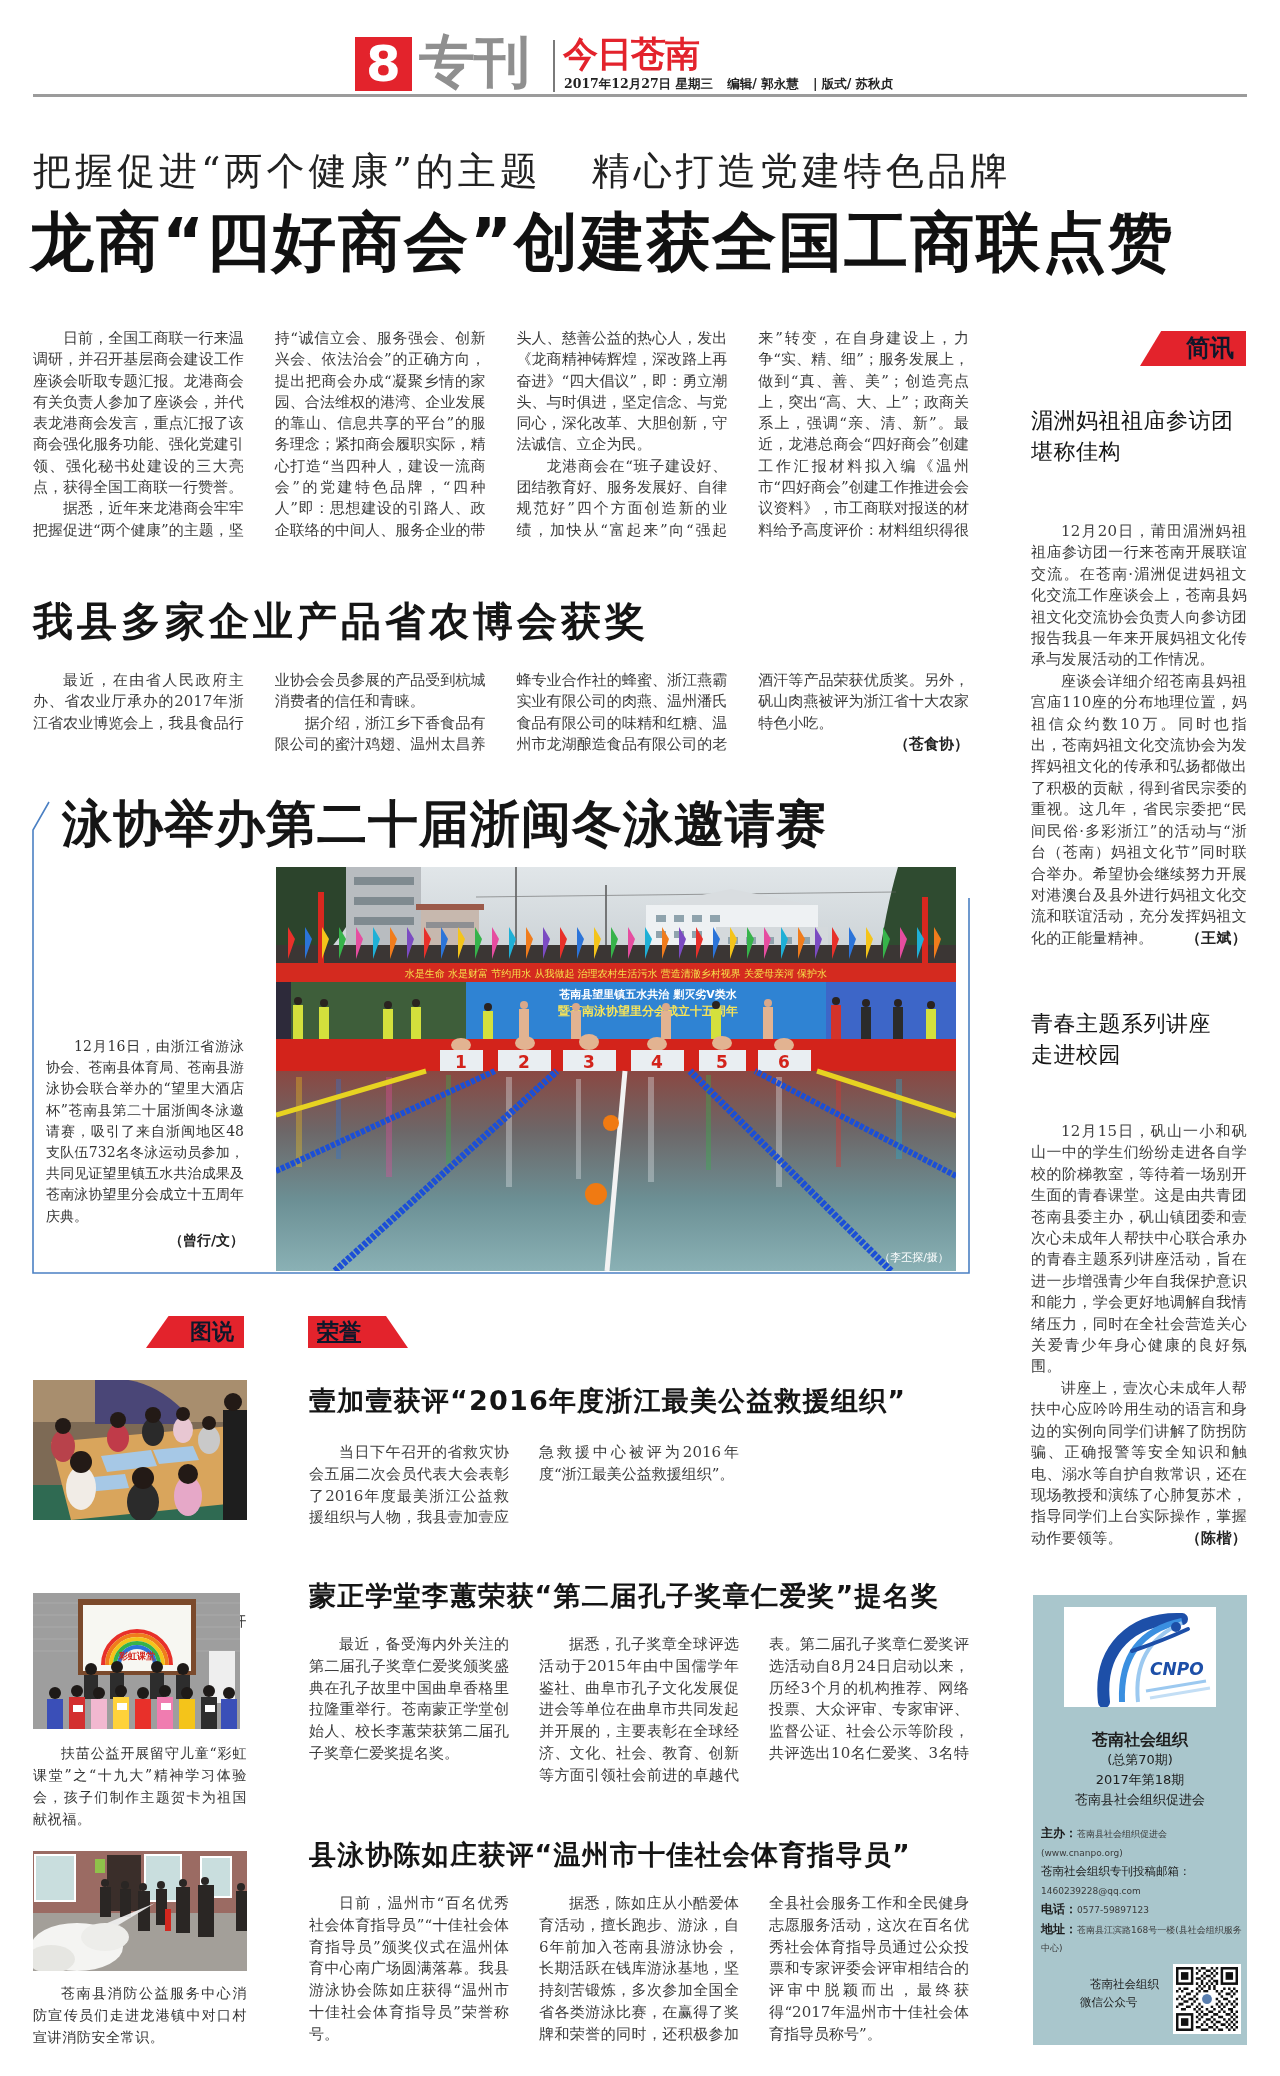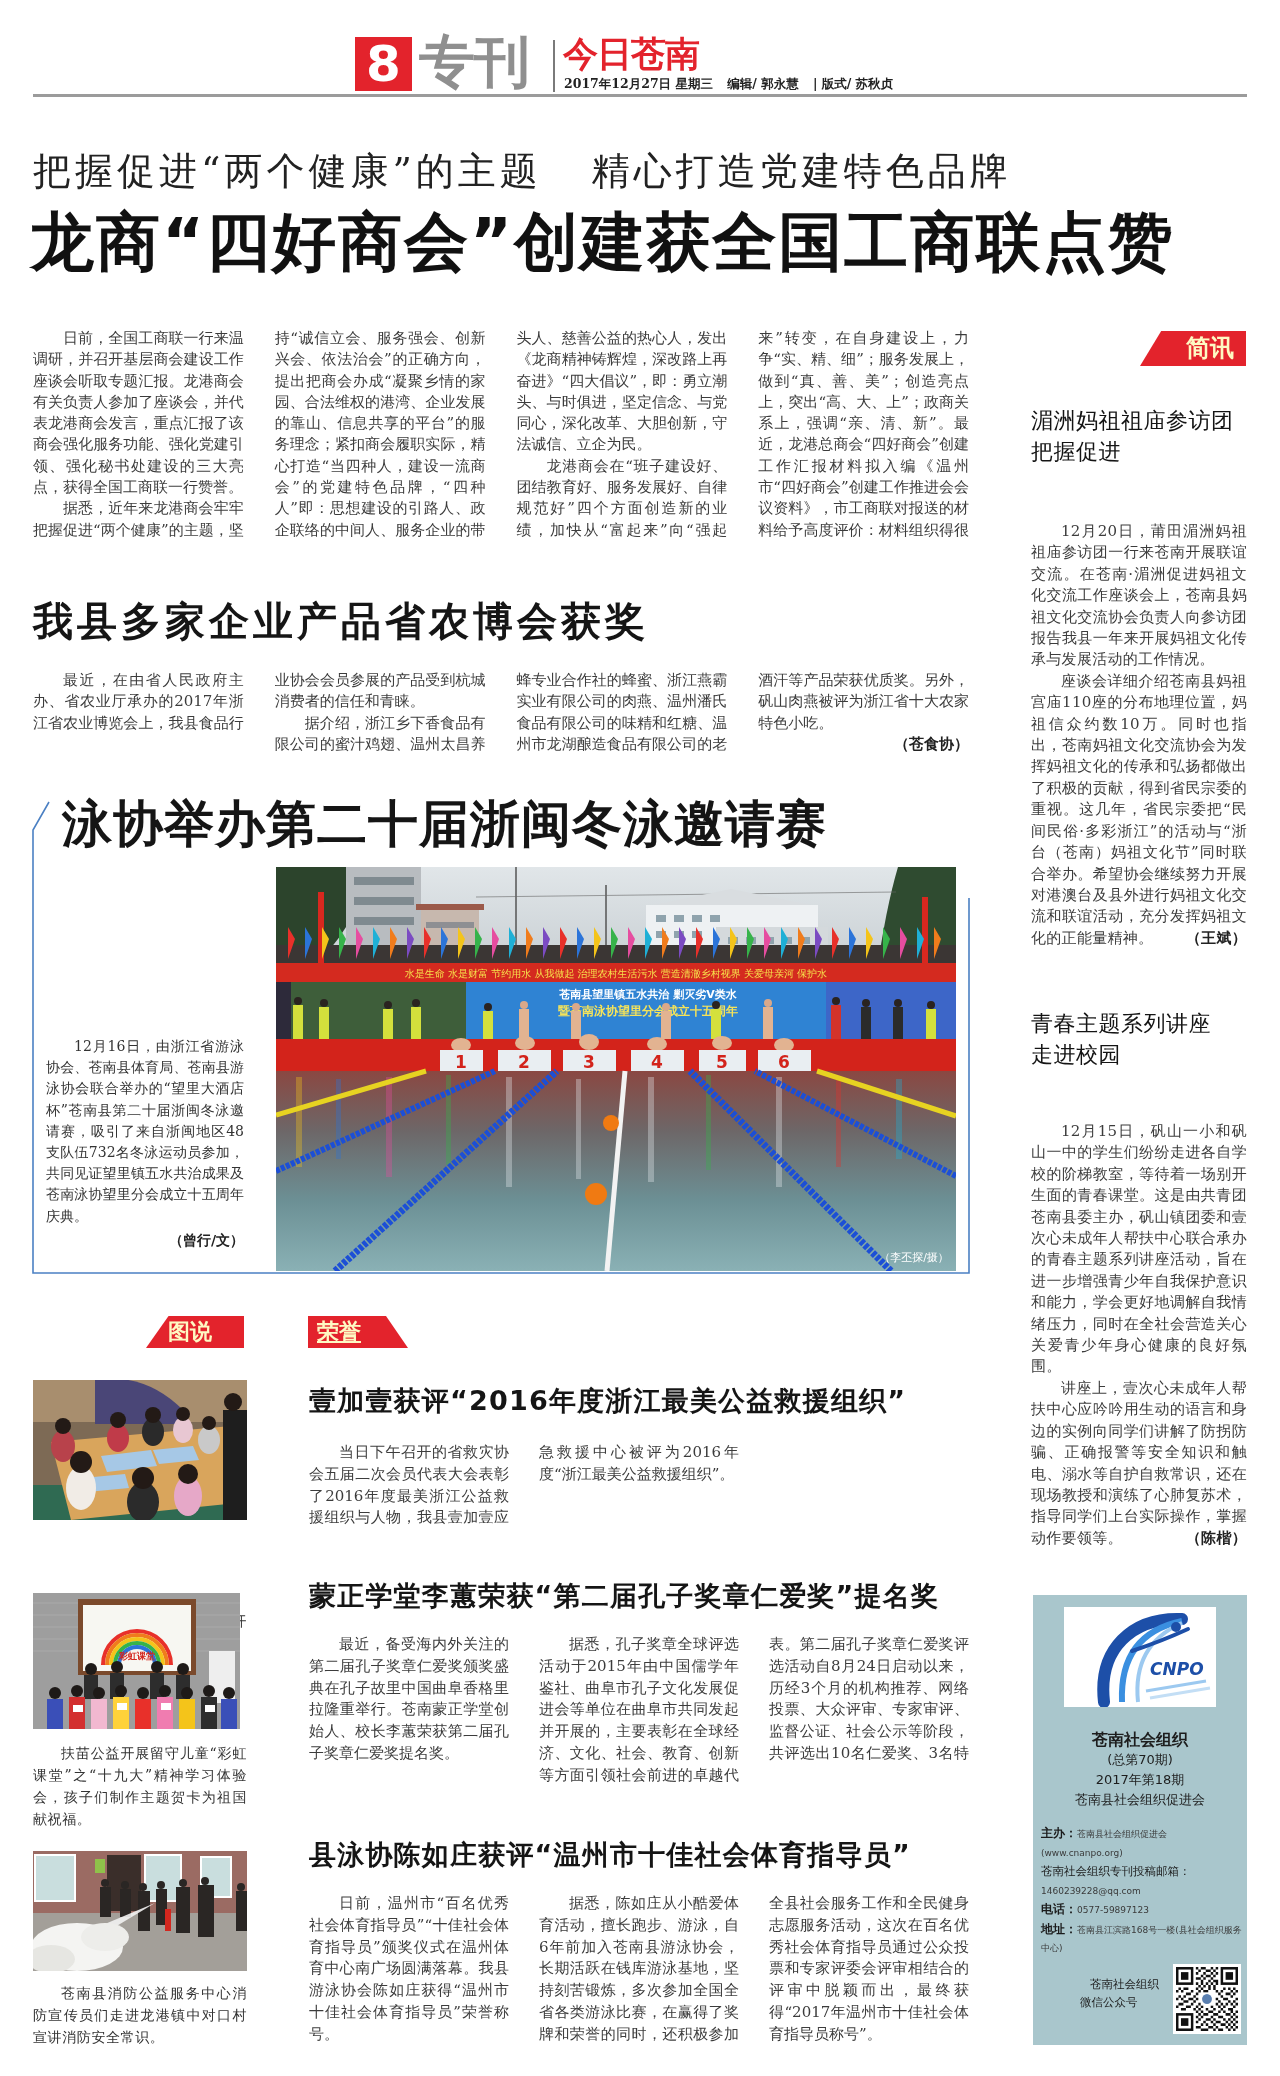--- a/index.html
+++ b/index.html
@@ -30,23 +30,23 @@
 
   
   .body { font-size: 15px; line-height: 21.3px; color: #3c3c3c; text-align: justify; }
   .body p { margin: 0; text-indent: 2em; }
   .cols4 { column-count: 4; column-gap: 31px; column-fill: auto; overflow: hidden; }
   .cols3 { column-count: 3; column-gap: 30px; column-fill: auto; overflow: hidden; }
   .byline { float: right; font-family: "DejaVu Sans", sans-serif; font-weight: bold; color: #222; text-indent: 0; }
   .byline-block { display: block; text-align: right; font-family: "DejaVu Sans", sans-serif; font-weight: bold; color: #222; text-indent: 0; }
 
   
-  .tag { background: #e3232c; color: #fef9c3; font: bold 24px/35px "DejaVu Sans", sans-serif; }
+  .tag { background: #e3232c; color: #0f172a; font: bold 24px/35px "DejaVu Sans", sans-serif; }
   .tag-brief { left: 1140px; top: 331px; width: 106px; height: 35px; clip-path: polygon(20% 0, 100% 0, 100% 100%, 0 100%); text-align: right; padding-right: 12px; }
-  .tag-photo { left: 146px; top: 1316px; width: 98px; height: 32px; line-height: 32px; font-size: 22px; clip-path: polygon(23% 0, 100% 0, 100% 100%, 0 100%); text-align: center; padding-right: 10px; }
+  .tag-photo { left: 146px; top: 1316px; width: 98px; height: 32px; line-height: 32px; font-size: 22px; clip-path: polygon(23% 0, 100% 0, 100% 100%, 0 100%); text-align: right; padding-right: 10px; }
   .tag-honor { left: 308px; top: 1316px; width: 100px; height: 32px; line-height: 32px; font-size: 22px; clip-path: polygon(0 0, 78% 0, 100% 100%, 0 100%); padding-left: 9px; text-decoration: underline; }
 
   
   .brief-title { left: 1031px; width: 216px; font: 22px/31px "DejaVu Sans", sans-serif; color: #141414; letter-spacing: 0.5px; }
   .brief-title span { display: block; white-space: nowrap; }
   .brief-body { left: 1031px; width: 216px; line-height: 21.4px; letter-spacing: 0.3px; }
 
   
   .photo { overflow: hidden; background: #0ea5e9; }
   .photo svg { display: block; }
@@ -293,21 +293,21 @@
         <text x="638" y="394" font-size="11" fill="#ffffff" text-anchor="middle" font-family="DejaVu Sans, sans-serif">（李丕探/摄）</text>
       </svg>
     </div>
   </article>
 
   <aside>
     <div class="abs tag tag-brief">简讯</div>
 
     <h3 class="abs brief-title" style="top:405px;margin:0">
       <span>湄洲妈祖祖庙参访团</span>
-      <span>把握促进</span>
+      <span>堪称佳构</span>
     </h3>
     <div class="abs body brief-body" style="top:521px">
       <p>12月20日，莆田湄洲妈祖祖庙参访团一行来苍南开展联谊交流。在苍南·湄洲促进妈祖文化交流工作座谈会上，苍南县妈祖文化交流协会负责人向参访团报告我县一年来开展妈祖文化传承与发展活动的工作情况。</p>
       <p><span>座谈会详细介绍苍南县妈祖宫庙110座的分布地理位置，妈祖信众约数10万。同时也指出，苍南妈祖文化交流协会为发挥妈祖文化的传承和弘扬都做出了积极的贡献，得到省民宗委的重视。这几年，省民宗委把“民间民俗·多彩浙江”的活动与“浙台（苍南）妈祖文化节”同时联合举办。希望协会继续努力开展对港澳台及县外进行妈祖文化交流和联谊活动，充分发挥妈祖文化的正能量精神。</span><span class="byline">（王斌）</span></p>
     </div>
 
     <h3 class="abs brief-title" style="top:1008px;margin:0">
       <span>青春主题系列讲座</span>
       <span>走进校园</span>
     </h3>

